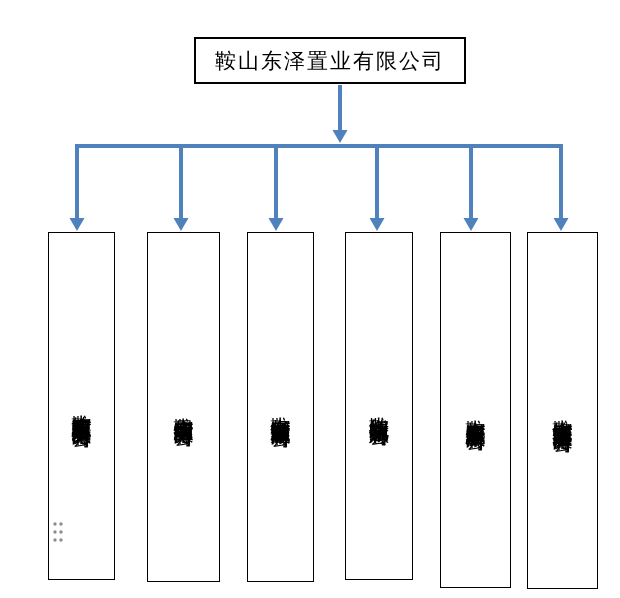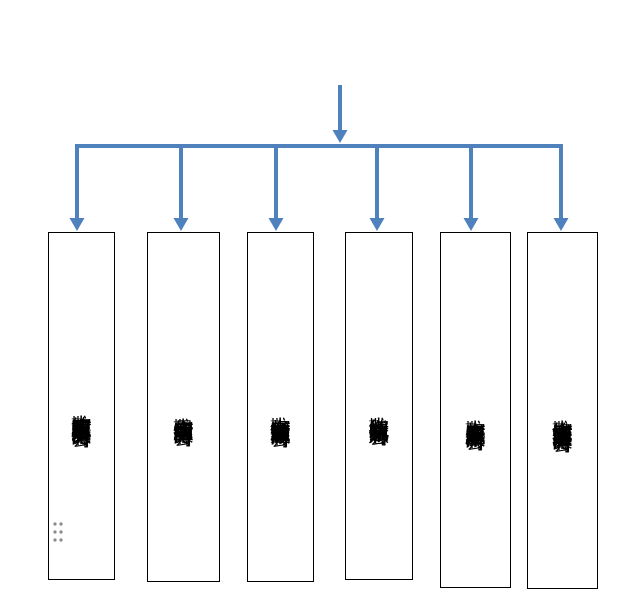--- a/index.html
+++ b/index.html
@@ -71,20 +71,23 @@
     top: 288px;
     width: 12px;
     height: 22px;
   }
 </style>
 </head>
 <body>
 
 <div class="canvas">
 
+  <div class="top-box">
+    <span class="label">鞍山东泽置业有限公司</span>
+  </div>
 
   <svg class="connectors" viewBox="0 0 620 598" xmlns="http://www.w3.org/2000/svg">
     <g fill="none" stroke-width="4" stroke="#4F81BD">
       <line x1="340" y1="85" x2="340" y2="131"></line>
       <line x1="75" y1="146" x2="563" y2="146"></line>
       <line x1="77" y1="145" x2="77" y2="219"></line>
       <line x1="181" y1="145" x2="181" y2="219"></line>
       <line x1="276" y1="145" x2="276" y2="219"></line>
       <line x1="377" y1="145" x2="377" y2="219"></line>
       <line x1="471" y1="145" x2="471" y2="219"></line>

